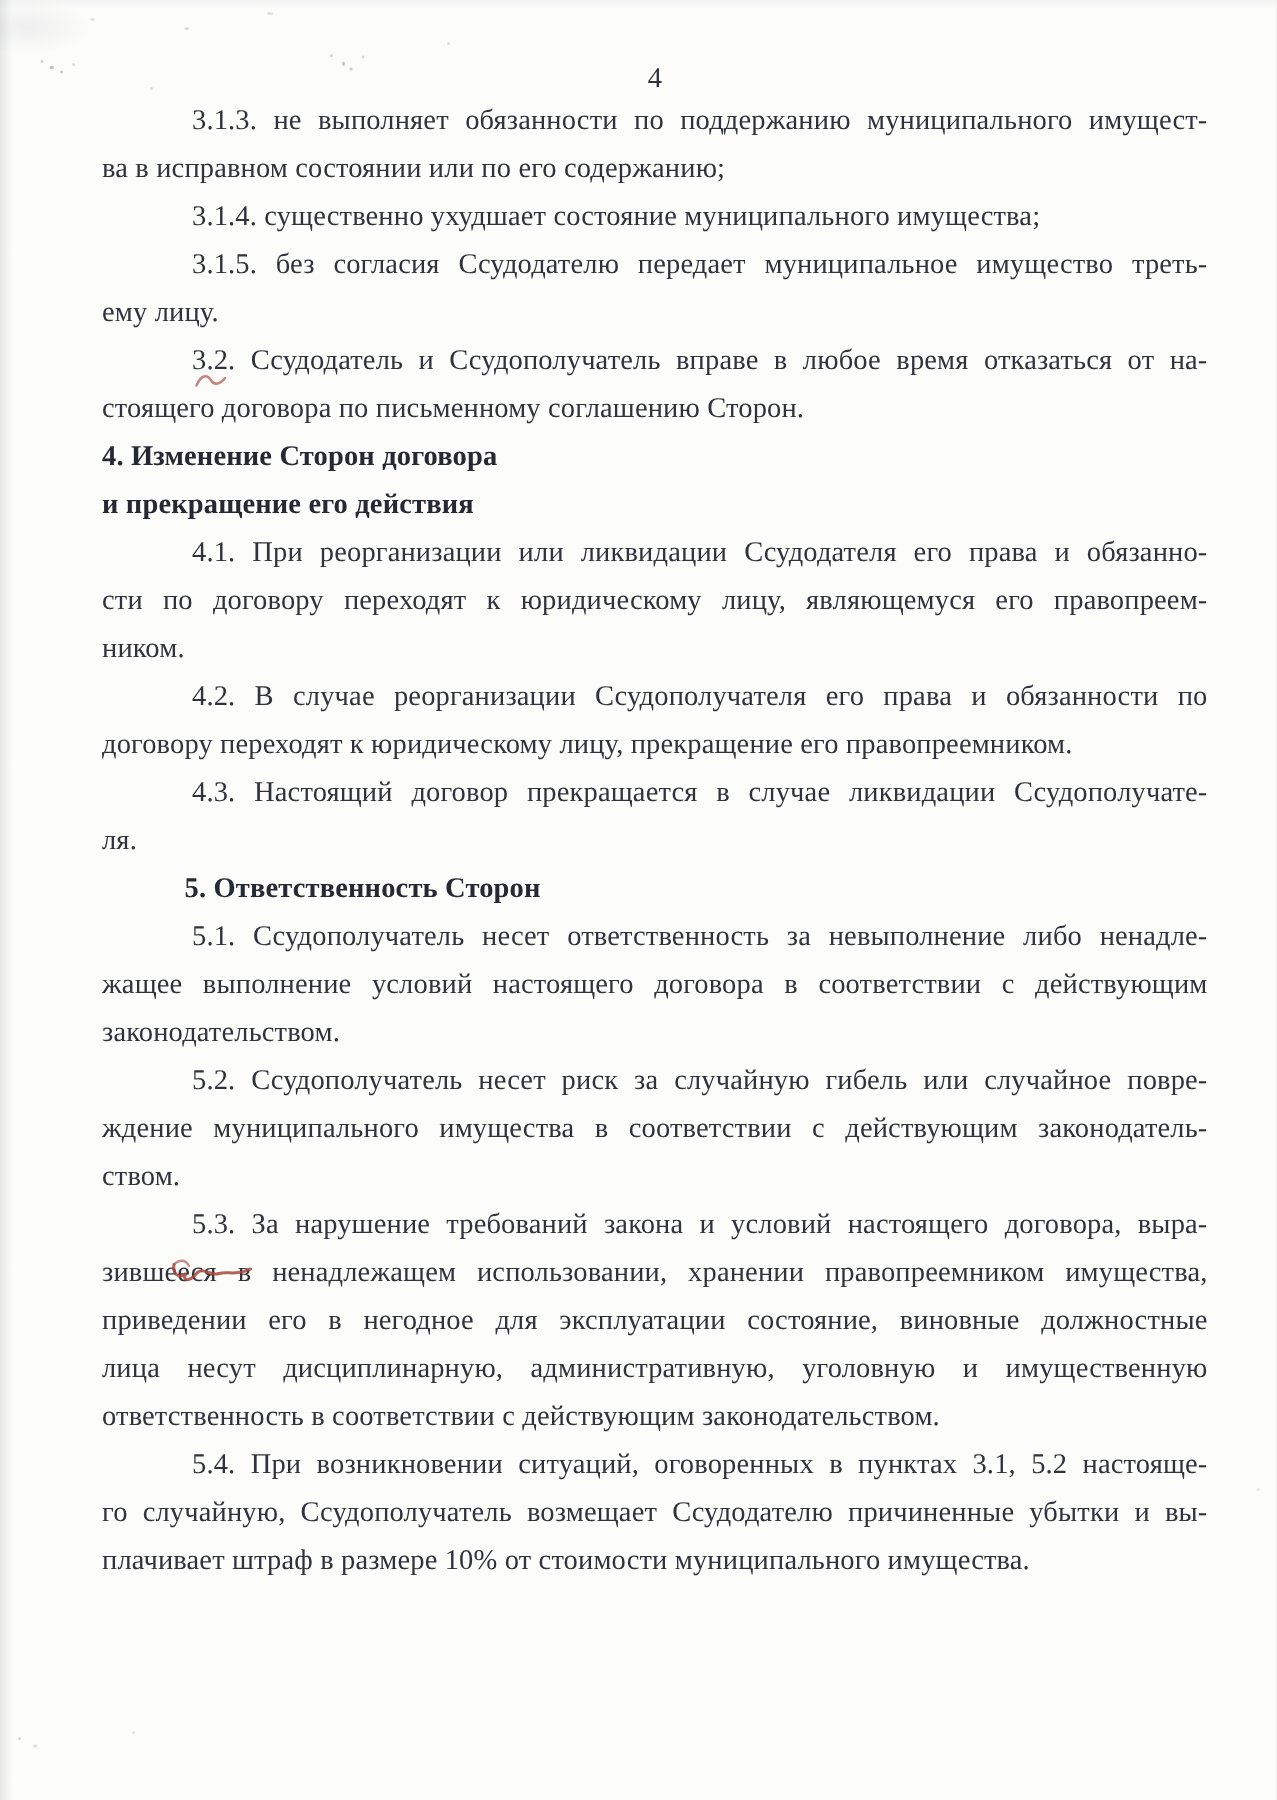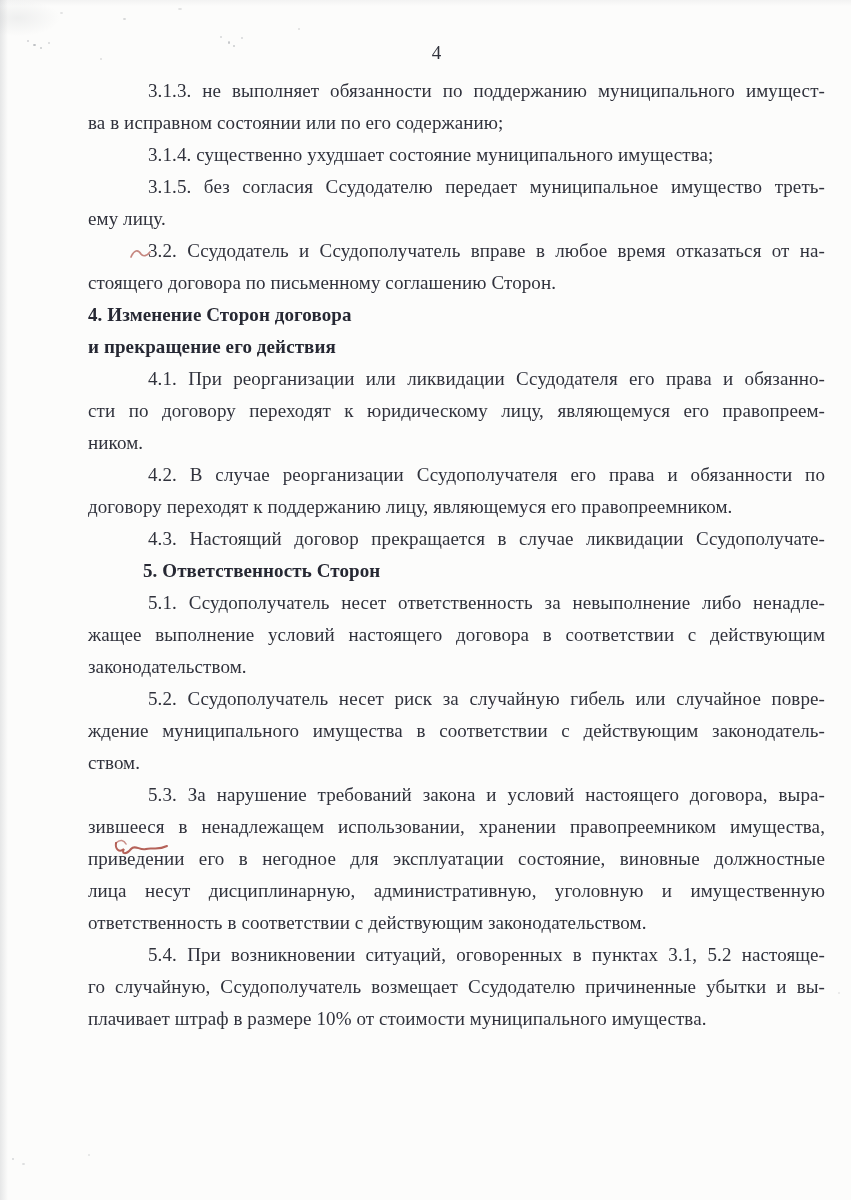--- a/index.html
+++ b/index.html
@@ -32,23 +32,22 @@
     top: 37px;
     width: 737px;
     height: 32px;
     line-height: 32px;
     font-size: 19px;
     text-align: center;
   }
   .doc {
     position: absolute;
     left: 68px;
-    top: 75px;
+    top: 65px;
     width: 737px;
-    margin-left: 20px;
   }
   .line {
     height: 32px;
     line-height: 32px;
     font-size: 19px;
     letter-spacing: 0.1px;
   }
   .line.indent { text-indent: 60px; }
   .line.just {
     text-align: justify;
@@ -88,22 +87,23 @@
       <div class="line indent just" data-name="clause-3-1-5-line-1">3.1.5. без согласия Ссудодателю передает муниципальное имущество треть-</div>
       <div class="line" data-name="clause-3-1-5-line-2">ему лицу.</div>
       <div class="line indent just" data-name="clause-3-2-line-1">3.2. Ссудодатель и Ссудополучатель вправе в любое время отказаться от на-</div>
       <div class="line" data-name="clause-3-2-line-2">стоящего договора по письменному соглашению Сторон.</div>
       <div class="line heading" data-name="section-4-heading-line-1">4. Изменение Сторон договора</div>
       <div class="line heading" data-name="section-4-heading-line-2">и прекращение его действия</div>
       <div class="line indent just" data-name="clause-4-1-line-1">4.1. При реорганизации или ликвидации Ссудодателя его права и обязанно-</div>
       <div class="line just" data-name="clause-4-1-line-2">сти по договору переходят к юридическому лицу, являющемуся его правопреем-</div>
       <div class="line" data-name="clause-4-1-line-3">ником.</div>
       <div class="line indent just" data-name="clause-4-2-line-1">4.2. В случае реорганизации Ссудополучателя его права и обязанности по</div>
-      <div class="line" data-name="clause-4-2-line-2">договору переходят к поддержанию лицу, являющемуся его правопреемником.</div>
+      <div class="line" data-name="clause-4-2-line-2">договору переходят к юридическому лицу, прекращение его правопреемником.</div>
       <div class="line indent just" data-name="clause-4-3-line-1">4.3. Настоящий договор прекращается в случае ликвидации Ссудополучате-</div>
+      <div class="line" data-name="clause-4-3-line-2">ля.</div>
       <div class="line heading" data-name="section-5-heading-line-1">5. Ответственность Сторон</div>
       <div class="line indent just" data-name="clause-5-1-line-1">5.1. Ссудополучатель несет ответственность за невыполнение либо ненадле-</div>
       <div class="line just" data-name="clause-5-1-line-2">жащее выполнение условий настоящего договора в соответствии с действующим</div>
       <div class="line" data-name="clause-5-1-line-3">законодательством.</div>
       <div class="line indent just" data-name="clause-5-2-line-1">5.2. Ссудополучатель несет риск за случайную гибель или случайное повре-</div>
       <div class="line just" data-name="clause-5-2-line-2">ждение муниципального имущества в соответствии с действующим законодатель-</div>
       <div class="line" data-name="clause-5-2-line-3">ством.</div>
       <div class="line indent just" data-name="clause-5-3-line-1">5.3. За нарушение требований закона и условий настоящего договора, выра-</div>
       <div class="line just" data-name="clause-5-3-line-2">зившееся в ненадлежащем использовании, хранении правопреемником имущества,</div>
       <div class="line just" data-name="clause-5-3-line-3">приведении его в негодное для эксплуатации состояние, виновные должностные</div>

